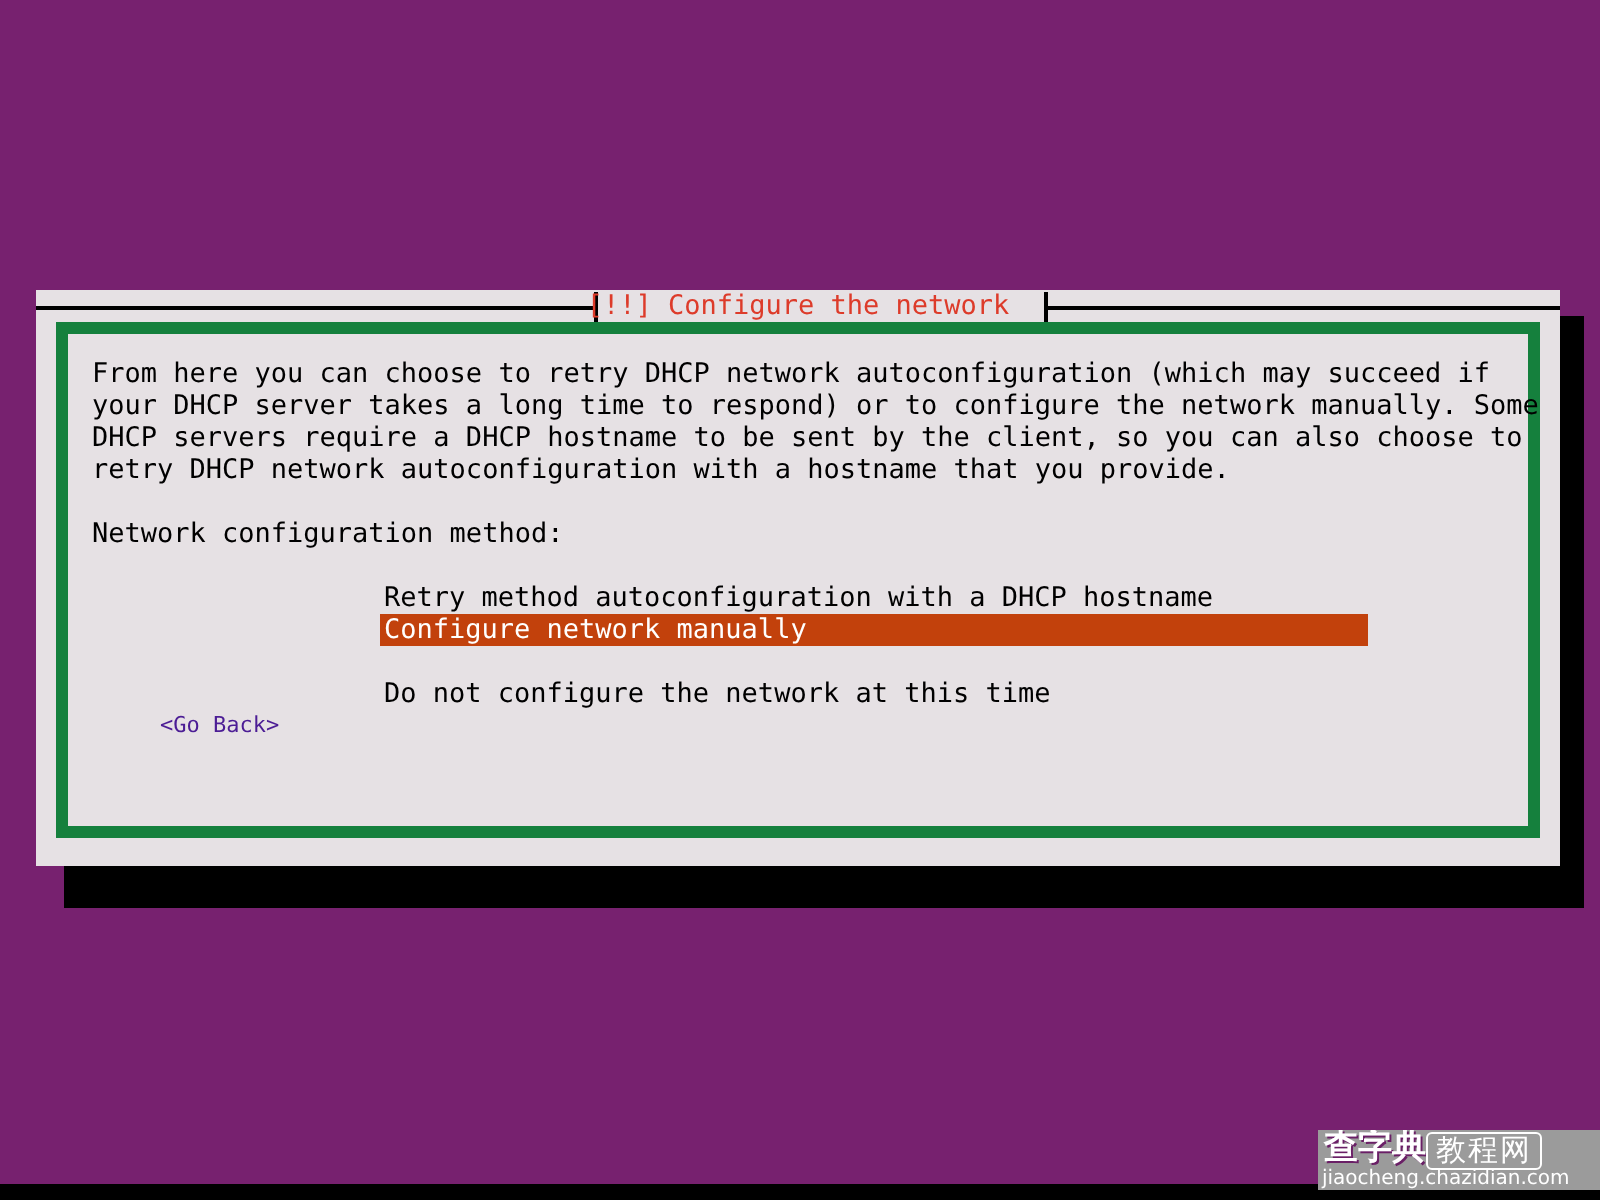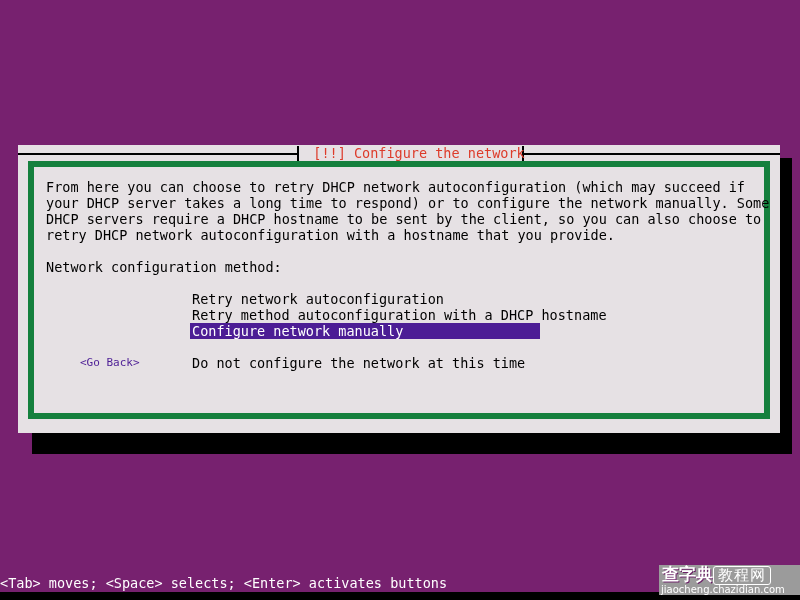--- a/index.html
+++ b/index.html
@@ -75,21 +75,20 @@
     position: absolute;
     left: 0;
     top: 0px;
     width: 762px;
     text-align: center;
     font-size: 13.5px;
     line-height: 17px;
     color: #dd3b2a;
     letter-spacing: 0px;
     white-space: pre;
-    padding-left: 20px;
   }
 
   
   .content-frame {
     position: absolute;
     left: 10px;
     top: 16px;
     width: 742px;
     height: 258px;
     border: 6px solid #15803d;
@@ -128,23 +127,23 @@
   .option {
     font-size: 13.5px;
     line-height: 16px;
     height: 16px;
     color: #000000;
     white-space: pre;
     padding-left: 2px;
     box-sizing: border-box;
   }
   .option.selected {
-    background: #4c1d95;
-    color: #ffffff;
-    width: 350px;
+    background: #c2410c;
+    color: #ffffff;
+    width: 494px;
   }
   .option.spacer {
     height: 16px;
   }
 
   .go-back {
     position: absolute;
     left: 46px;
     top: 188px;
     font-size: 11px;
@@ -239,33 +238,31 @@
     <div class="content-frame">
 
       <div class="body-text">From here you can choose to retry DHCP network autoconfiguration (which may succeed if
 your DHCP server takes a long time to respond) or to configure the network manually. Some
 DHCP servers require a DHCP hostname to be sent by the client, so you can also choose to
 retry DHCP network autoconfiguration with a hostname that you provide.</div>
 
       <div class="prompt-label">Network configuration method:</div>
 
       <div class="options">
-        <div class="option">Retry network autoconfiguration</div>
         <div class="option">Retry method autoconfiguration with a DHCP hostname</div>
         <div class="option selected">Configure network manually</div>
         <div class="option spacer"></div>
         <div class="option">Do not configure the network at this time</div>
       </div>
 
       <div class="go-back">&lt;Go Back&gt;</div>
 
     </div>
   </div>
 
-  <div class="status-bar">&lt;Tab&gt; moves; &lt;Space&gt; selects; &lt;Enter&gt; activates buttons</div>
 
   <div class="bottom-black"></div>
 
   <div class="watermark">
     <span class="wm-cn">查字典</span>
     <span class="wm-box">教程网</span>
     <span class="wm-url">jiaocheng.chazidian.com</span>
   </div>
 
 </div>

